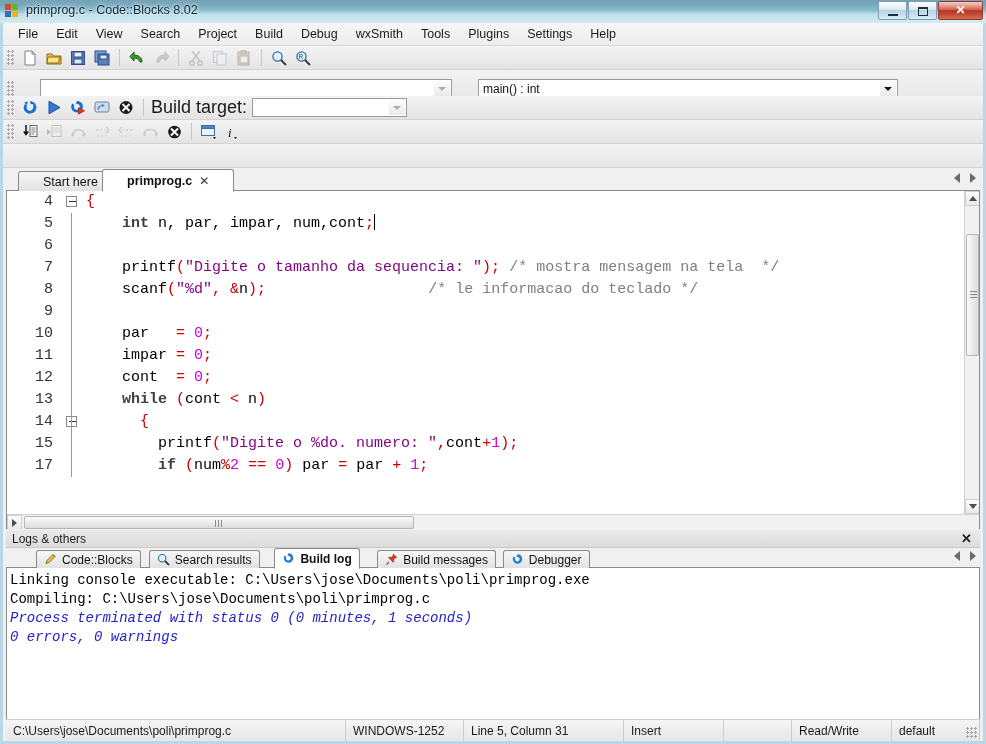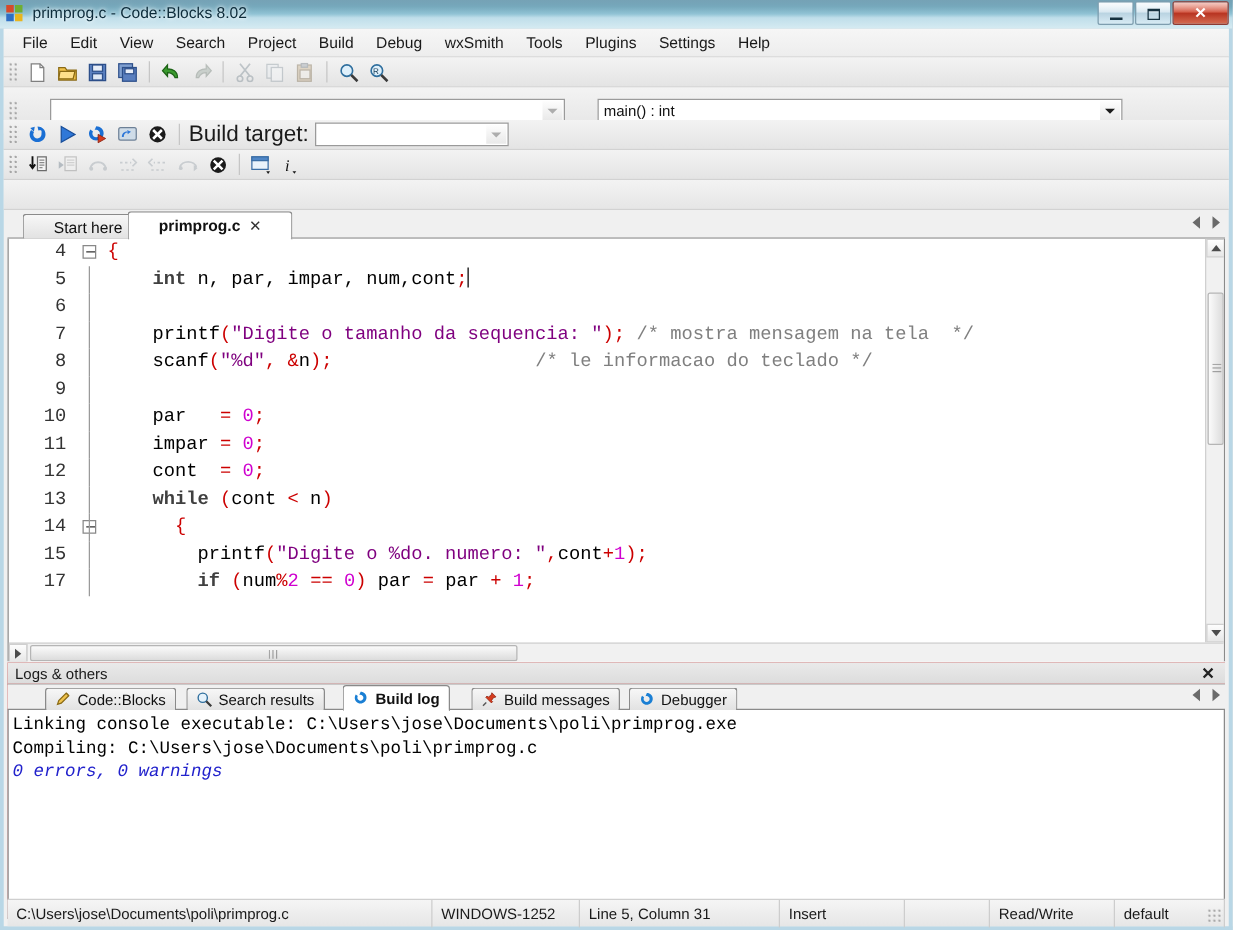--- a/index.html
+++ b/index.html
@@ -260,21 +260,21 @@
   .hthumb .grp {
     position:absolute; top:3px; left:50%; margin-left:-4px; width:8px; height:7px;
     background-image: linear-gradient(to right,#888 1px, transparent 1px);
     background-size: 3px 7px;
   }
   .sb-arrow.lf { left:0; top:0; } .sb-arrow.rt { right:0; top:0; }
 
   
   .logs {
     position:absolute; left:3px; top:507px; width:974px; height:205px;
-    background:#b91c1c;
+    background:#fef9c3;
   }
   .logs-caption {
     position:absolute; left:0; top:0; width:974px; height:18px;
     background: linear-gradient(to bottom,#eaeaea,#dcdcdc);
     font-size:12px; color:#1a1a1a;
     display:flex; align-items:center; padding-left:6px;
     border-bottom:1px solid #c9c9c9;
   }
   .logs-close {
     position:absolute; right:8px; top:1px; font-size:13px; font-weight:bold; color:#222; cursor:pointer;
@@ -688,20 +688,21 @@
                 <path d="M6.5 1.3c2.7 0 4.7 2 4.7 4.6 0 2.7-2.2 4.8-4.9 4.8-2.5 0-4.5-2-4.5-4.6 0-1 .3-1.9.8-2.6l1.7 1.3c-.3.4-.4.8-.4 1.3 0 1.3 1.1 2.4 2.4 2.4S8.7 7.4 8.7 6.1 7.6 3.7 6.3 3.7c-.3 0-.6.1-.9.2L6.5 1.3z" fill="#1a7fd4"></path>
               </svg>
             </span>
             <span>Debugger</span>
           </div>
         </div>
 
       <div class="log-body" id="log-body">
           <div class="log-line">Linking console executable: C:\Users\jose\Documents\poli\primprog.exe</div>
           <div class="log-line">Compiling: C:\Users\jose\Documents\poli\primprog.c</div>
+          <div class="log-line info">Process terminated with status 0 (0 minutes, 1 seconds)</div>
           <div class="log-line info">0 errors, 0 warnings</div>
         </div>
     </div>
 
     <div class="statusbar" id="statusbar">
       <div class="sb-cell" style="width: 340px;">C:\Users\jose\Documents\poli\primprog.c</div>
         <div class="sb-cell" style="width: 118px;">WINDOWS-1252</div>
         <div class="sb-cell" style="width: 160px;">Line 5, Column 31</div>
         <div class="sb-cell" style="width: 100px;">Insert</div>
         <div class="sb-cell" style="width: 68px;"></div>

